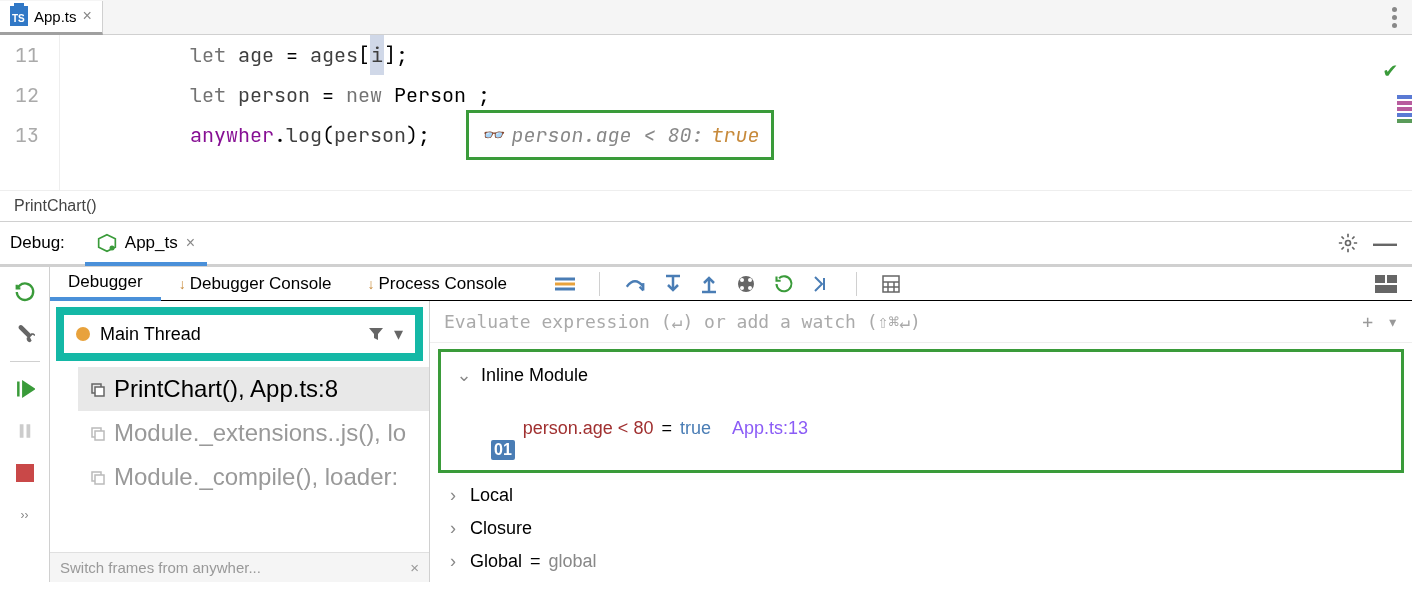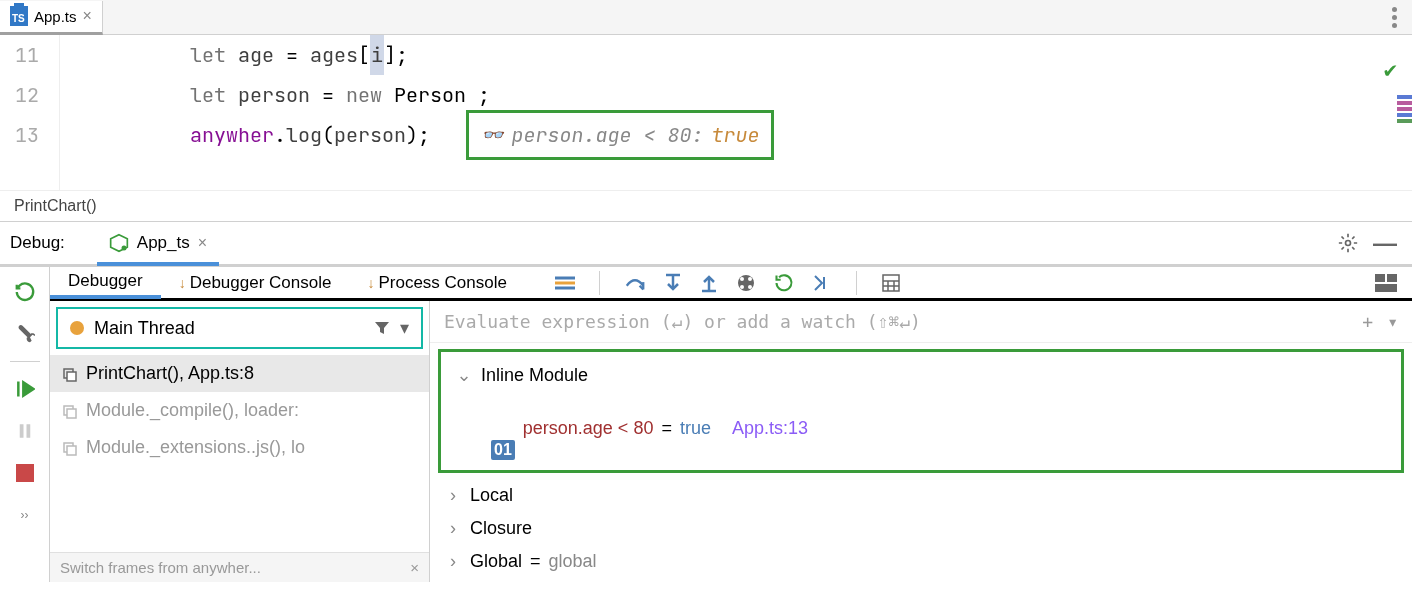--- a/index.html
+++ b/index.html
@@ -111,21 +111,21 @@
 
 
 .debug-header { 
   display: flex; 
   align-items: center; 
   height: 45px; 
   border-bottom: 3px solid #d0d0d0; 
   padding-left: 10px;
   font-size: 17px;
 }
-.debug-label { margin-right: 32px; }
+.debug-label { margin-right: 20px; }
 .debug-tab { 
   display: flex; 
   align-items: center; 
   gap: 8px; 
   padding: 0 12px; 
   height: 100%; 
   border-bottom: 4px solid #4a90d9; 
   margin-bottom: -3px;
 }
 .js-icon { color: #3a9b3a; font-size: 20px; }
@@ -150,21 +150,21 @@
 .tb-play { color: #3a9b3a; }
 .tb-pause { color: #bbb; }
 .tb-stop { background: #c94848; width: 18px; height: 18px; }
 .tb-more { display:flex; gap:2px; color:#888; font-size:12px;}
 
 .debug-main { flex: 1; display: flex; flex-direction: column; }
 .sub-tabs { 
   display: flex; 
   align-items: center; 
   height: 48px; 
-  border-bottom: 3px solid #000000;
+  border-bottom: 1px solid #000000;
   font-size: 17px;
   gap: 0;
 }
 .sub-tab { padding: 0 18px; height: 100%; display:flex; align-items:center; cursor:pointer;}
 .sub-tab.active { border-bottom: 4px solid #4a90d9; margin-bottom:-1px;}
 .sub-tab .dl-icon { color: #c78a3b; margin-right: 4px; font-size:14px;}
 .toolbar-icons { 
   margin-left: 30px;
   display: flex; 
   align-items: center; 
@@ -176,32 +176,32 @@
 .ti-lines { color:#4a7db5;}
 .ti-step { color:#4a7db5;}
 .ti-dot { color:#666;}
 .ti-layout { margin-left:auto;}
 
 
 .debug-panels { flex: 1; display: flex; }
 .threads-panel { width: 380px; border-right: 1px solid #d0d0d0; display:flex; flex-direction:column;}
 .thread-selector { 
   margin: 6px; 
-  border: 2px solid #14b8a6; 
+  border: 8px solid #14b8a6; 
   padding: 8px 12px; 
   display: flex; 
   align-items: center; 
   gap: 10px;
   font-size: 18px;
 }
 .thread-dot { width: 14px; height: 14px; background: #e8a23c; border-radius: 50%; }
 .filter-icon { margin-left: auto; color: #666; }
 .dd-arrow { color:#666;}
 .frames { flex:1; overflow:hidden;}
-.frame { padding: 8px 12px; font-size: 18px; color: #999; display:flex; align-items:center; gap:8px; cursor:pointer; white-space:nowrap; overflow:hidden;}
+.frame { padding: 8px 12px; font-size: 24px; color: #999; display:flex; align-items:center; gap:8px; cursor:pointer; white-space:nowrap; overflow:hidden;margin-left:28px;}
 .frame.active { background: #e8e8e8; color: #000; }
 .frame-icon { font-size: 16px; }
 .frame em { font-style: italic; }
 .tip-bar { 
   padding: 6px 10px; 
   background: #f5f5f5; 
   color: #999; 
   font-size: 15px; 
   display:flex; 
   align-items:center;
@@ -452,30 +452,30 @@
             </span>
             <span>PrintChart(), App.ts:8</span>
           </div>
           <div class="frame">
             <span class="frame-icon">
               <svg width="16" height="16" viewBox="0 0 16 16" fill="none" stroke="#bbb" stroke-width="1.5">
                   <rect x="2" y="3" width="9" height="9"></rect>
                   <rect x="5" y="6" width="9" height="9" fill="#fff" stroke="#bbb"></rect>
                 </svg>
             </span>
-            <span>Module._compile(), loader:</span>
+            <span>Module._extensions..js(), lo</span>
           </div>
           <div class="frame">
             <span class="frame-icon">
               <svg width="16" height="16" viewBox="0 0 16 16" fill="none" stroke="#bbb" stroke-width="1.5">
                   <rect x="2" y="3" width="9" height="9"></rect>
                   <rect x="5" y="6" width="9" height="9" fill="#fff" stroke="#bbb"></rect>
                 </svg>
             </span>
-            <span>Module._extensions..js(), lo</span>
+            <span>Module._compile(), loader:</span>
           </div>
         </div>
         <div class="tip-bar">
           <span>Switch frames from anywher...</span>
           <span class="tip-close">×</span>
         </div>
       </div>
 
       <div class="watch-panel">
         <div class="watch-input">

